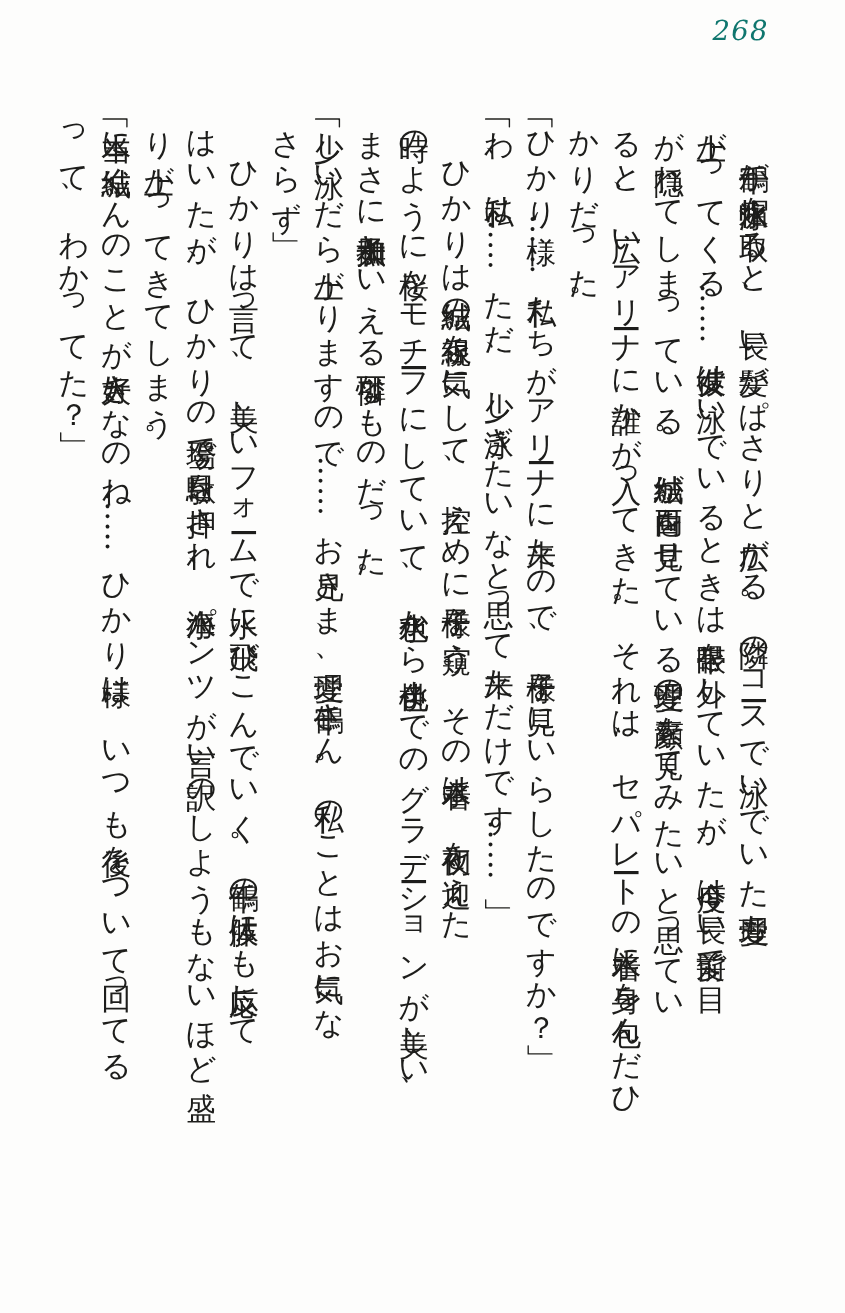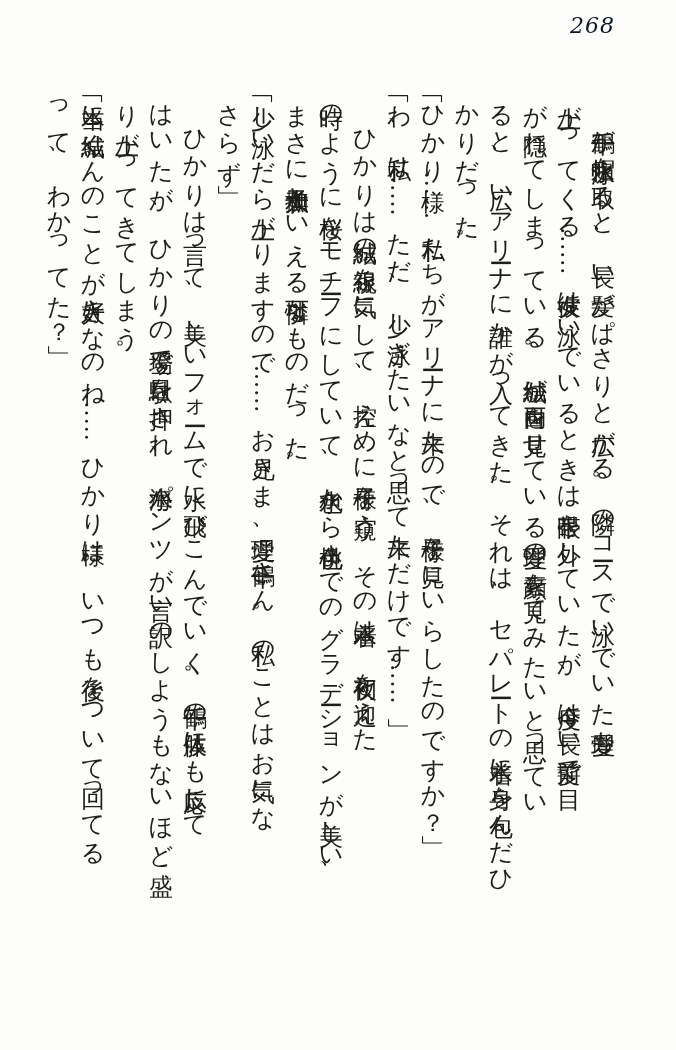--- a/index.html
+++ b/index.html
@@ -18,21 +18,21 @@
     position: absolute;
     inset: 0;
   }
   .page-number {
     position: absolute;
     top: 13px;
     left: 570px;
     font-size: 22px;
     font-style: italic;
     letter-spacing: 1px;
-    color: #0f172a;
+    color: #0f766e;
     font-family: "DejaVu Serif", "Liberation Serif", serif;
   }
   .text-block {
     position: absolute;
     top: 88px;
     right: 56px;
     height: 922px;
     writing-mode: vertical-rl;
     -webkit-writing-mode: vertical-rl;
     text-orientation: mixed;

